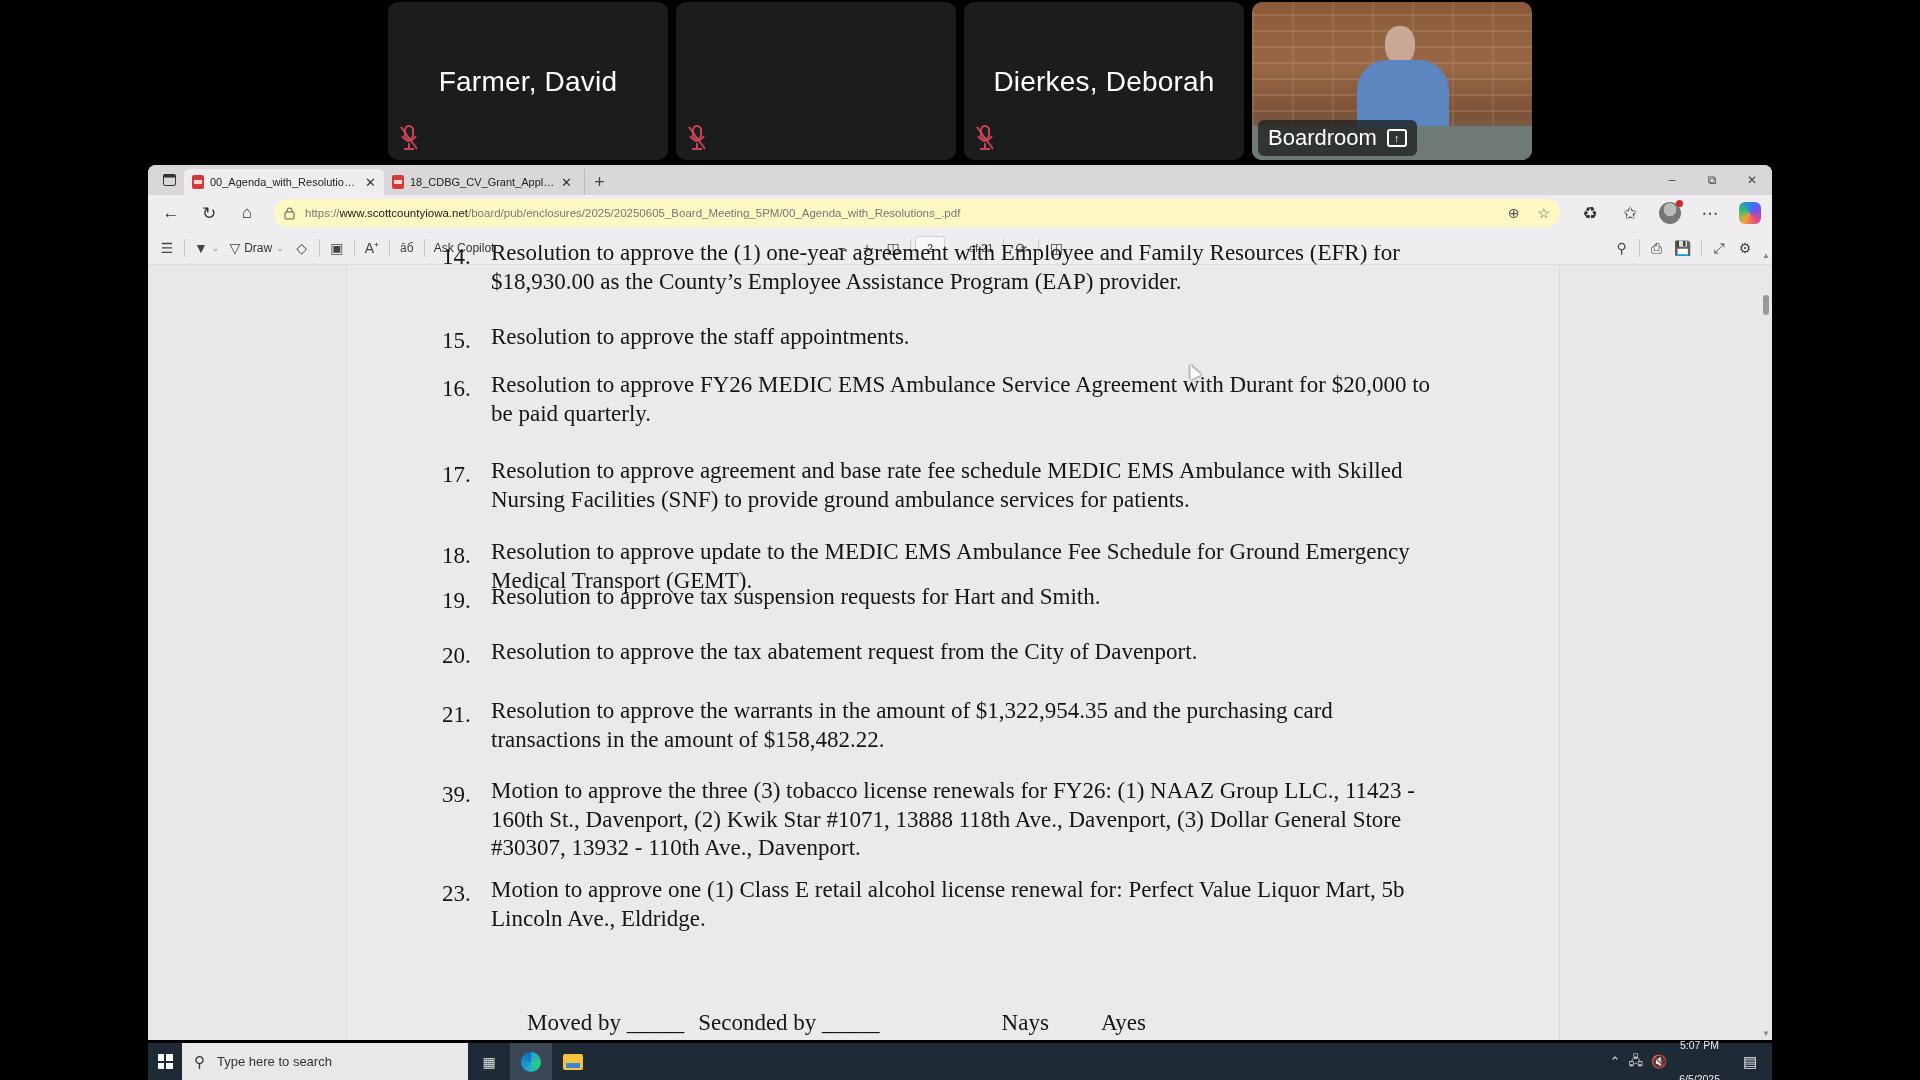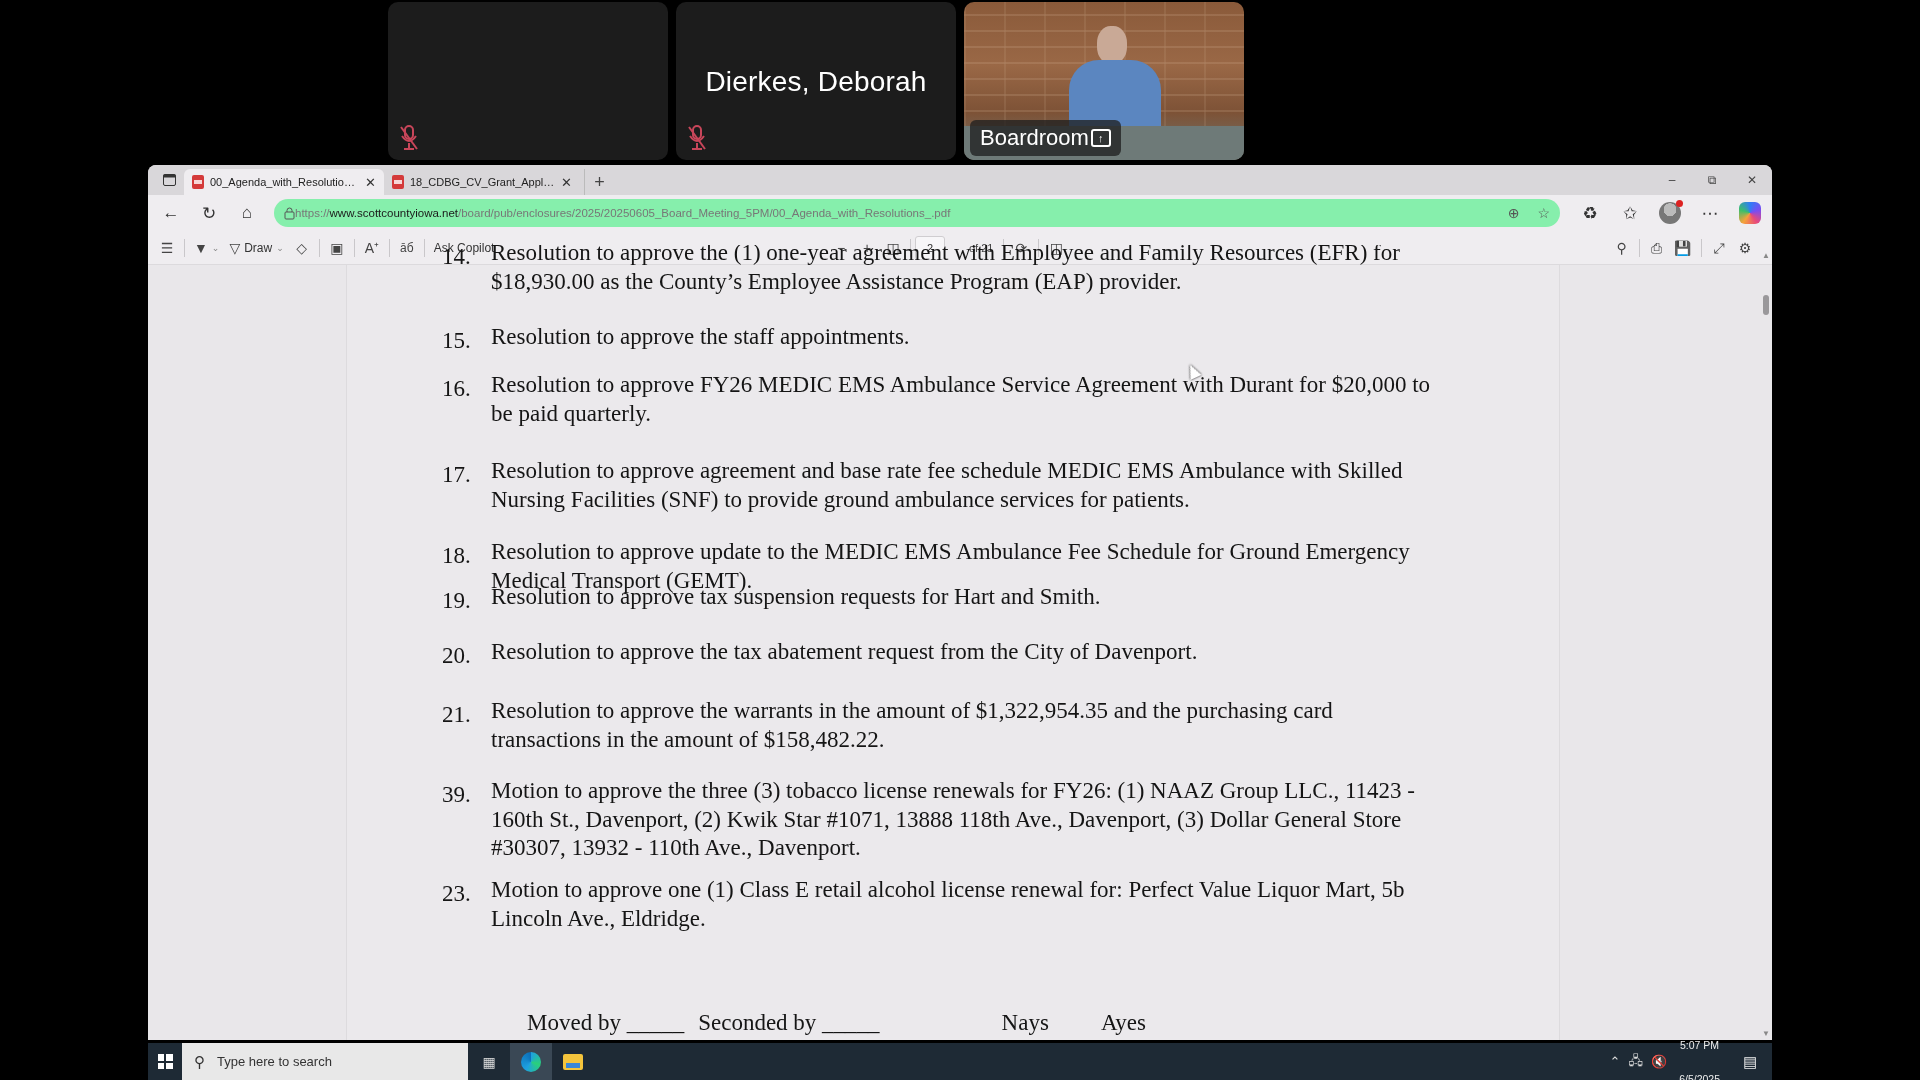--- a/index.html
+++ b/index.html
@@ -13,41 +13,41 @@
   .tile-mic { position: absolute; left: 10px; bottom: 8px; width: 22px; height: 28px; }
   .tile.video { background: linear-gradient(180deg, #8a5a3a 0%, #9a6846 40%, #7d5236 70%, #6f7670 100%); }
   .brick { position: absolute; inset: 0; opacity: 0.35;
     background-image:
       repeating-linear-gradient(0deg, rgba(210,180,150,0.6) 0 2px, transparent 2px 16px),
       repeating-linear-gradient(90deg, rgba(210,180,150,0.4) 0 2px, transparent 2px 40px); }
   .person { position: absolute; left: 95px; top: 18px; width: 110px; height: 110px; }
   .person .head { position: absolute; left: 38px; top: 6px; width: 30px; height: 38px; background: #c9a996; border-radius: 45%; }
   .person .body { position: absolute; left: 10px; top: 40px; width: 92px; height: 90px; background: #5b86c0; border-radius: 30px 30px 4px 4px; }
   .desk { position: absolute; left: 0; right: 0; bottom: 0; height: 34px; background: #6e7a78; }
-  .tile-label { position: absolute; left: 6px; bottom: 4px; height: 36px; padding: 0 10px; background: rgba(30,30,30,0.75); border-radius: 6px; display: flex; align-items: center; gap: 2px; color: #fff; font-size: 22px; }
+  .tile-label { position: absolute; left: 6px; bottom: 4px; height: 36px; padding: 0 10px; background: rgba(30,30,30,0.75); border-radius: 6px; display: flex; align-items: center; gap: 10px; color: #fff; font-size: 22px; }
   .share-box { width: 20px; height: 18px; border: 2px solid #fff; border-radius: 3px; display: flex; align-items: center; justify-content: center; font-size: 11px; line-height: 1; }
 
   
   .browser { position: absolute; left: 148px; top: 165px; width: 1624px; height: 875px; background: #e9e7ea; border-radius: 8px 8px 0 0; overflow: hidden; }
   .tabstrip { height: 30px; background: #d9d7da; display: flex; align-items: flex-end; padding-left: 6px; position: relative; }
   .tab-ctl { width: 30px; height: 30px; display: flex; align-items: center; justify-content: center; }
   .tab { height: 26px; display: flex; align-items: center; gap: 6px; padding: 0 8px; font-size: 11px; color: #222; border-radius: 6px 6px 0 0; }
   .tab.active { background: #efedf0; width: 200px; }
   .tab.inactive { width: 196px; }
   .tab .t-label { flex: 1; white-space: nowrap; overflow: hidden; text-overflow: ellipsis; }
   .pdf-ico { width: 12px; height: 14px; background: #d43a3a; border-radius: 2px; position: relative; }
   .pdf-ico::after { content: ""; position: absolute; left: 2px; right: 2px; top: 5px; height: 4px; background: #fff; opacity: 0.8; }
   .tab-close { font-size: 13px; color: #333; }
   .newtab { width: 30px; height: 26px; display: flex; align-items: center; justify-content: center; font-size: 18px; color: #444; border-left: 1px solid #bbb; margin-left: 4px; }
   .win-ctl { position: absolute; right: 0; top: 0; height: 30px; display: flex; }
   .win-ctl span { width: 40px; height: 30px; display: flex; align-items: center; justify-content: center; font-size: 12px; color: #444; }
 
   .navbar { height: 36px; background: #efedf0; display: flex; align-items: center; padding: 0 6px; gap: 4px; }
   .nav-btn { width: 34px; height: 30px; display: flex; align-items: center; justify-content: center; color: #333; font-size: 17px; }
-  .urlbar { flex: 1; height: 28px; margin: 0 10px 0 6px; background: #86efac; border-radius: 14px; display: flex; align-items: center; padding: 0 10px; font-size: 11.5px; }
+  .urlbar { flex: 1; height: 28px; margin: 0 10px 0 6px; background: #fef9c3; border-radius: 14px; display: flex; align-items: center; padding: 0 10px; gap: 10px; font-size: 11.5px; }
   .url-text { flex: 1; color: #777; white-space: nowrap; overflow: hidden; }
   .url-host { color: #1a1a1a; }
   .url-right { display: flex; gap: 18px; color: #555; font-size: 14px; }
   .nav-right { display: flex; align-items: center; gap: 8px; }
   .nav-right .nav-btn { width: 32px; }
   .avatar { width: 22px; height: 22px; border-radius: 50%; background: radial-gradient(circle at 50% 35%, #bbb 0 35%, #777 36%); position: relative; }
   .avatar::after { content: ""; position: absolute; right: -2px; top: -2px; width: 7px; height: 7px; border-radius: 50%; background: #d22; }
   .copilot { width: 22px; height: 22px; border-radius: 6px; background: conic-gradient(#2e7cf6, #7b4cf0, #e84a7a, #f6a23a, #3bbf6b, #2e7cf6); }
 
   .pdfbar { height: 34px; background: #efedf0; border-bottom: 1px solid #dcdadd; display: flex; align-items: center; padding: 0 6px; font-size: 12px; color: #333; position: relative; }
@@ -90,20 +90,28 @@
   .folder::after { content: ""; position: absolute; left: 3px; right: 3px; bottom: 2px; height: 5px; background: #3a87d8; }
   .tray { position: absolute; right: 0; top: 0; height: 37px; display: flex; align-items: center; gap: 8px; color: #ddd; font-size: 13px; padding-right: 8px; }
   .clock { display: flex; flex-direction: column; align-items: center; font-size: 10.5px; line-height: 14px; color: #eee; margin: 0 8px 0 4px; gap: 20px; }
   .notif { width: 28px; height: 30px; display: flex; align-items: center; justify-content: center; font-size: 15px; color: #eee; }
 </style>
 </head>
 <body>
 
 <div class="tiles">
   <div class="tile">
+    <div class="tile-name">Farmer, David</div>
+    <svg class="tile-mic" viewBox="0 0 22 28">
+        <rect x="7" y="2" width="8" height="13" rx="4" fill="none" stroke="#c8465a" stroke-width="2"></rect>
+        <path d="M4 12 q7 10 14 0 M11 19 v5 M6 25 h10" fill="none" stroke="#c8465a" stroke-width="2"></path>
+        <line x1="3" y1="3" x2="19" y2="25" stroke="#c8465a" stroke-width="2"></line>
+      </svg>
+  </div>
+  <div class="tile">
     <svg class="tile-mic" viewBox="0 0 22 28">
         <rect x="7" y="2" width="8" height="13" rx="4" fill="none" stroke="#c8465a" stroke-width="2"></rect>
         <path d="M4 12 q7 10 14 0 M11 19 v5 M6 25 h10" fill="none" stroke="#c8465a" stroke-width="2"></path>
         <line x1="3" y1="3" x2="19" y2="25" stroke="#c8465a" stroke-width="2"></line>
       </svg>
   </div>
   <div class="tile">
     <div class="tile-name">Dierkes, Deborah</div>
     <svg class="tile-mic" viewBox="0 0 22 28">
         <rect x="7" y="2" width="8" height="13" rx="4" fill="none" stroke="#c8465a" stroke-width="2"></rect>

